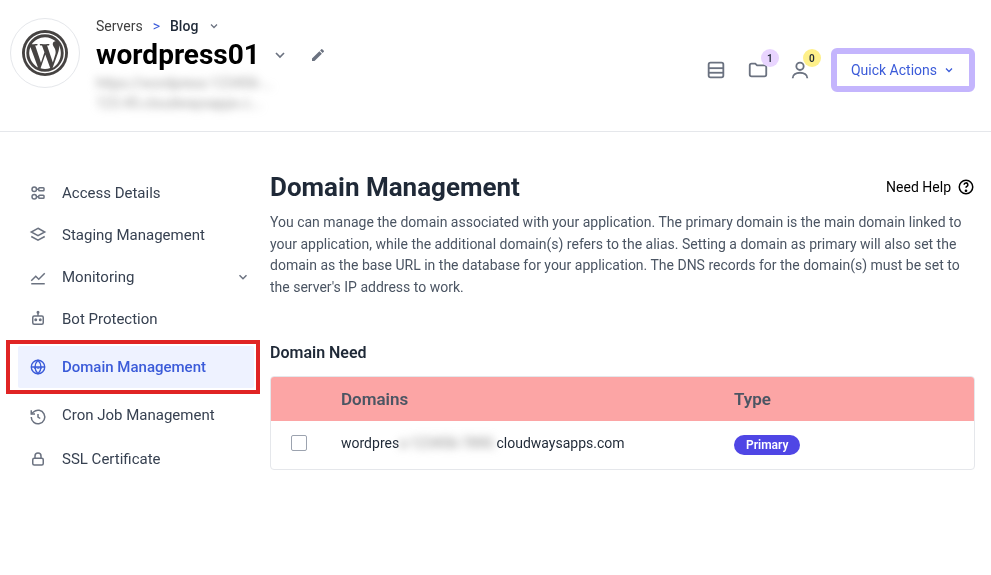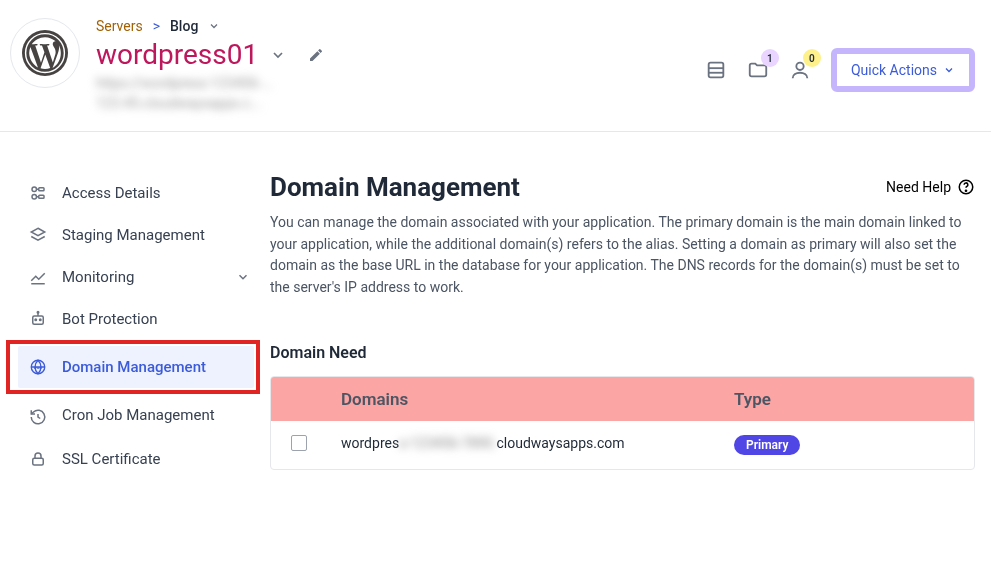--- a/index.html
+++ b/index.html
@@ -4,24 +4,24 @@
 <style>
   * { box-sizing: border-box; margin: 0; padding: 0; font-family: -apple-system, BlinkMacSystemFont, "Segoe UI", Roboto, sans-serif; }
   body { background: #fff; color: #1f2937; width: 991px; }
   
   .header { display: flex; align-items: flex-start; padding: 18px 16px 20px 10px; border-bottom: 1px solid #e5e7eb; gap: 16px; }
   .wp-logo { width: 70px; height: 70px; border: 1px solid #e5e7eb; border-radius: 50%; display: flex; align-items: center; justify-content: center; flex-shrink: 0; }
   .wp-badge { width: 46px; height: 46px; border-radius: 50%; background: #464342; display: flex; align-items: center; justify-content: center; color: #fff; }
   .wp-badge svg { width: 46px; height: 46px; }
   .header-main { flex: 1; }
   .breadcrumb { display: flex; align-items: center; gap: 10px; font-size: 14px; margin-bottom: 4px; }
-  .breadcrumb a { color: #a16207; text-decoration: none; }
+  .breadcrumb a { color: #404040; text-decoration: none; }
   .breadcrumb .sel { color: #1f2937; font-weight: 500; }
   .app-title-row { display: flex; align-items: center; gap: 12px; }
-  .app-title { font-size: 28px; font-weight: 400; color: #be185d; }
+  .app-title { font-size: 28px; font-weight: 700; color: #000000; }
   .blur-line { filter: blur(4px); color: #999; font-size: 14px; margin-top: 4px; user-select: none; }
   
   .header-actions { display: flex; align-items: center; gap: 20px; margin-top: 30px; }
   .icon-btn { position: relative; color: #6b7280; cursor: pointer; }
   .badge { position: absolute; top: -10px; right: -10px; width: 18px; height: 18px; border-radius: 50%; font-size: 10px; display: flex; align-items: center; justify-content: center; color: #1f2937; font-weight: 600; }
   .badge.purple { background: #e9d5ff; }
   .badge.yellow { background: #fef08a; }
   .quick-actions { border: 6px solid #c4b5fd; color: #3b5bd9; background: #fff; border-radius: 6px; padding: 8px 14px; font-size: 14px; display: flex; align-items: center; gap: 6px; cursor: pointer; }
   
   .body { display: flex; padding-top: 40px; }

